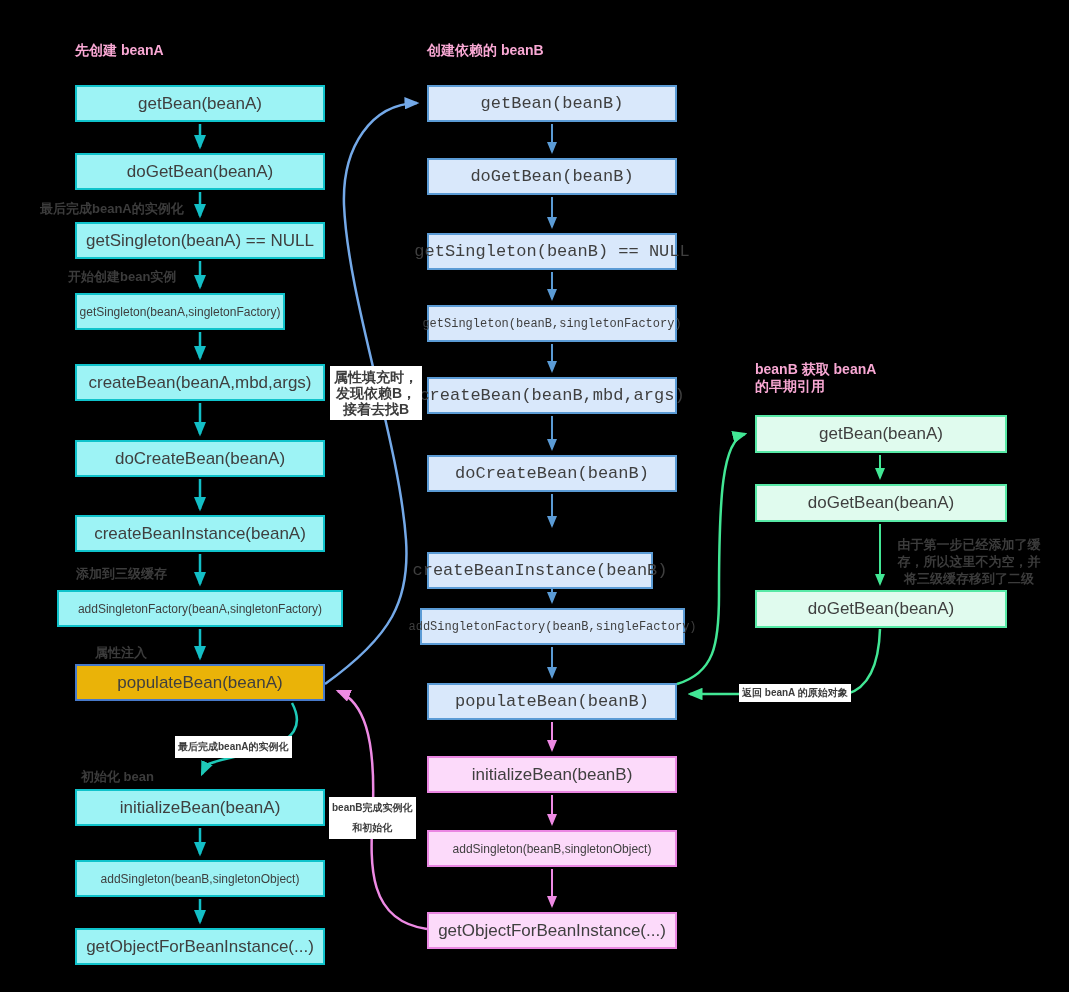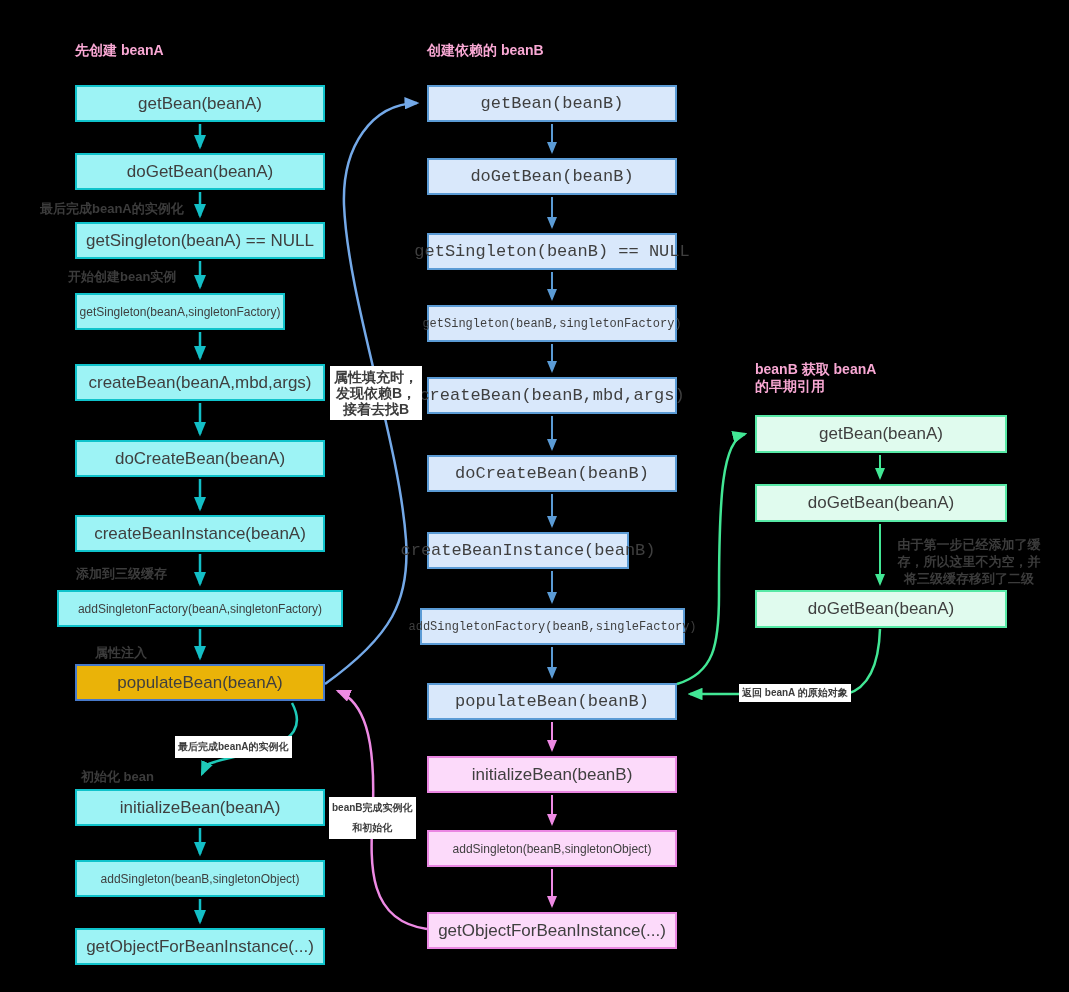--- a/index.html
+++ b/index.html
@@ -123,21 +123,21 @@
   <div class="box cyan" style="left:75px;top:789px;width:250px;height:37px">initializeBean(beanA)</div>
   <div class="box cyan small" style="left:75px;top:860px;width:250px;height:37px">addSingleton(beanB,singletonObject)</div>
   <div class="box cyan" style="left:75px;top:928px;width:250px;height:37px">getObjectForBeanInstance(...)</div>
 
   <div class="box blue" style="left:427px;top:85px;width:250px;height:37px">getBean(beanB)</div>
   <div class="box blue" style="left:427px;top:158px;width:250px;height:37px">doGetBean(beanB)</div>
   <div class="box blue" style="left:427px;top:233px;width:250px;height:37px">getSingleton(beanB) == NULL</div>
   <div class="box blue small" style="left:427px;top:305px;width:250px;height:37px">getSingleton(beanB,singletonFactory)</div>
   <div class="box blue" style="left:427px;top:377px;width:250px;height:37px">createBean(beanB,mbd,args)</div>
   <div class="box blue" style="left:427px;top:455px;width:250px;height:37px">doCreateBean(beanB)</div>
-  <div class="box blue" style="left:427px;top:532px;width:202px;height:37px">createBeanInstance(beanB)</div>
+  <div class="box blue" style="left:427px;top:552px;width:226px;height:37px">createBeanInstance(beanB)</div>
   <div class="box blue small" style="left:420px;top:608px;width:265px;height:37px">addSingletonFactory(beanB,singleFactory)</div>
   <div class="box blue" style="left:427px;top:683px;width:250px;height:37px">populateBean(beanB)</div>
   <div class="box pink" style="left:427px;top:756px;width:250px;height:37px">initializeBean(beanB)</div>
   <div class="box pink small" style="left:427px;top:830px;width:250px;height:37px">addSingleton(beanB,singletonObject)</div>
   <div class="box pink" style="left:427px;top:912px;width:250px;height:37px">getObjectForBeanInstance(...)</div>
 
   <div class="box green" style="left:755px;top:415px;width:252px;height:38px">getBean(beanA)</div>
   <div class="box green" style="left:755px;top:484px;width:252px;height:38px">doGetBean(beanA)</div>
   <div class="box green" style="left:755px;top:590px;width:252px;height:38px">doGetBean(beanA)</div>
 

